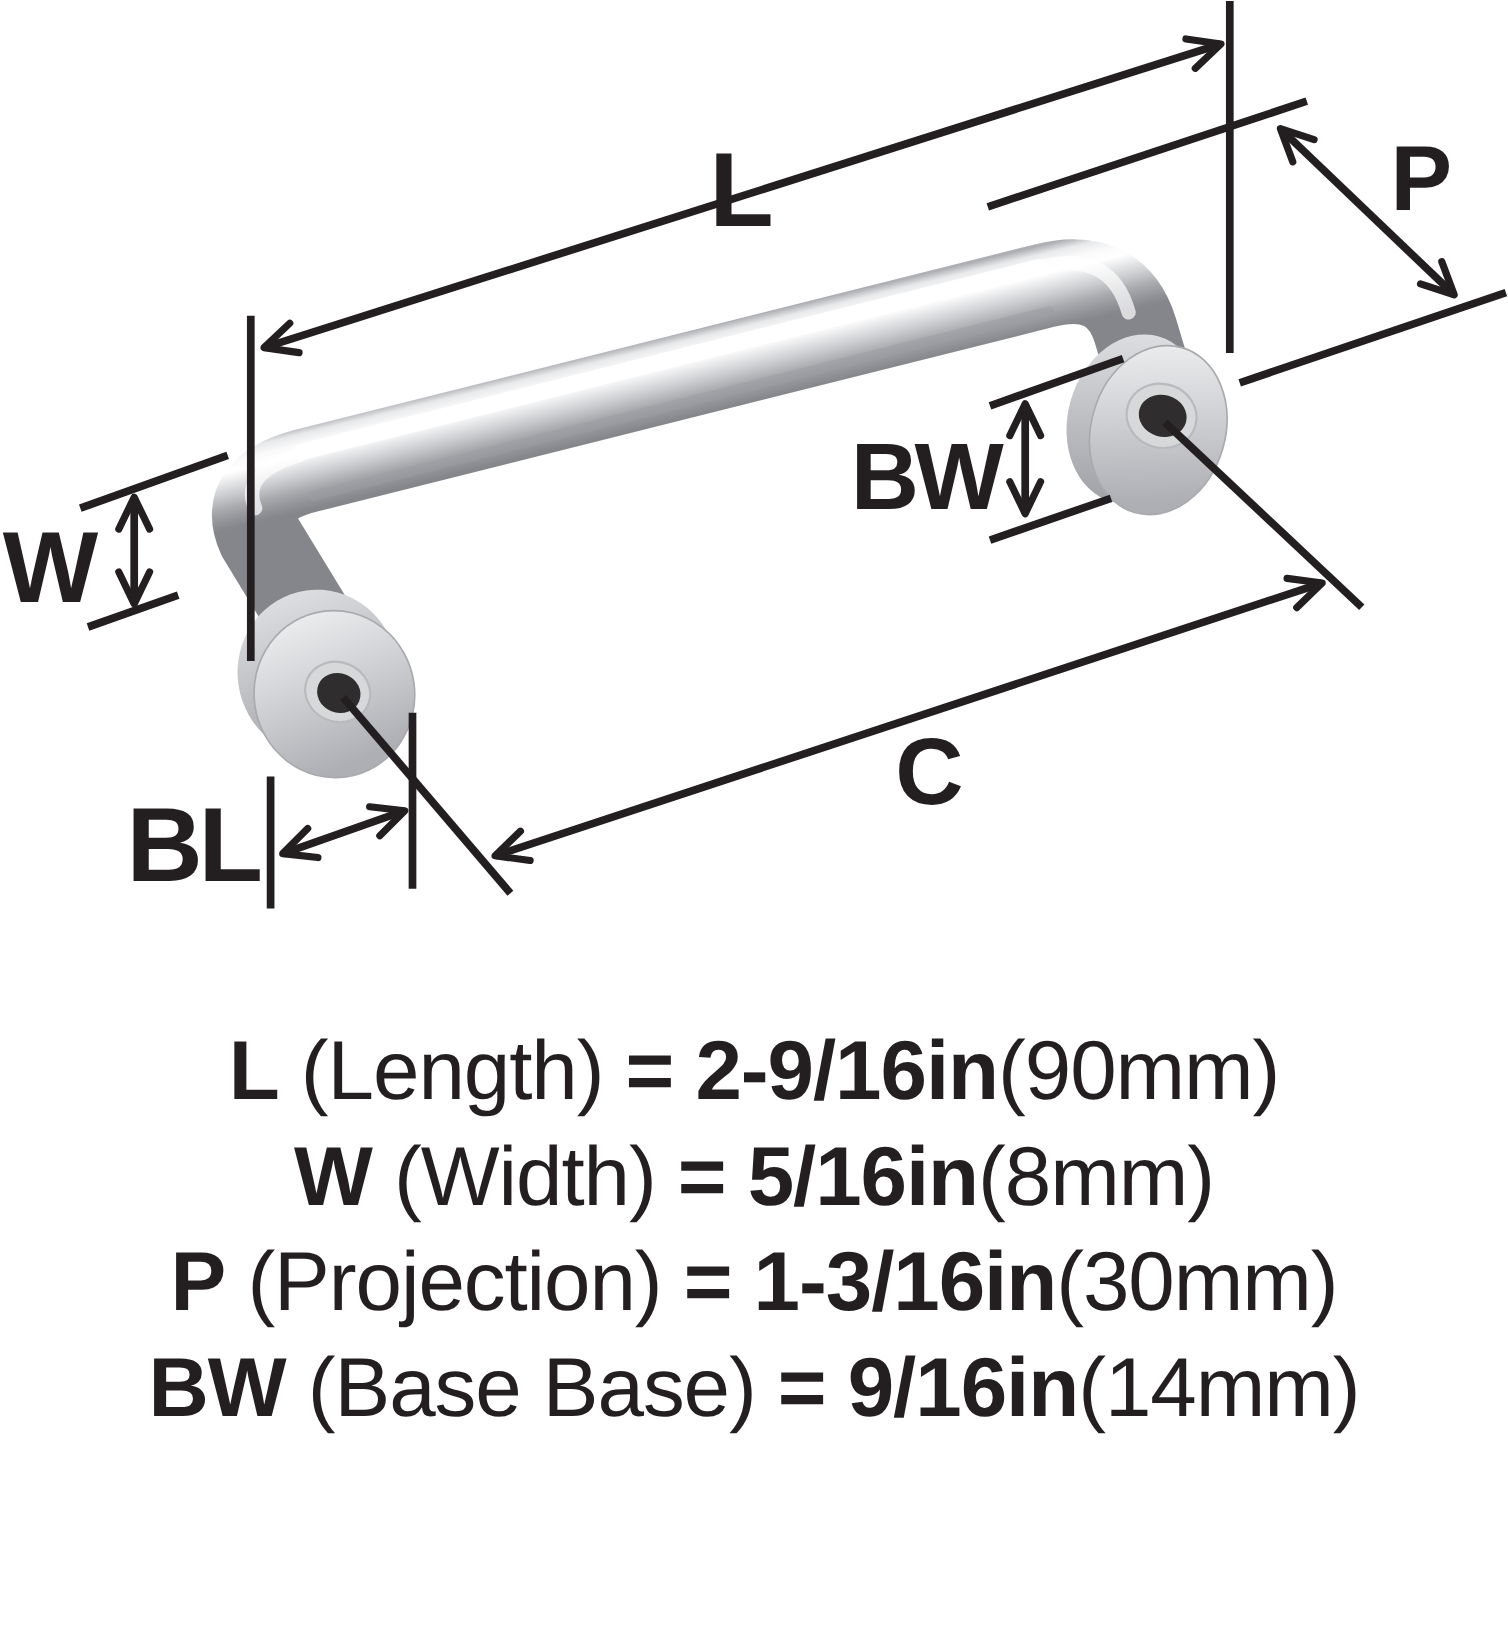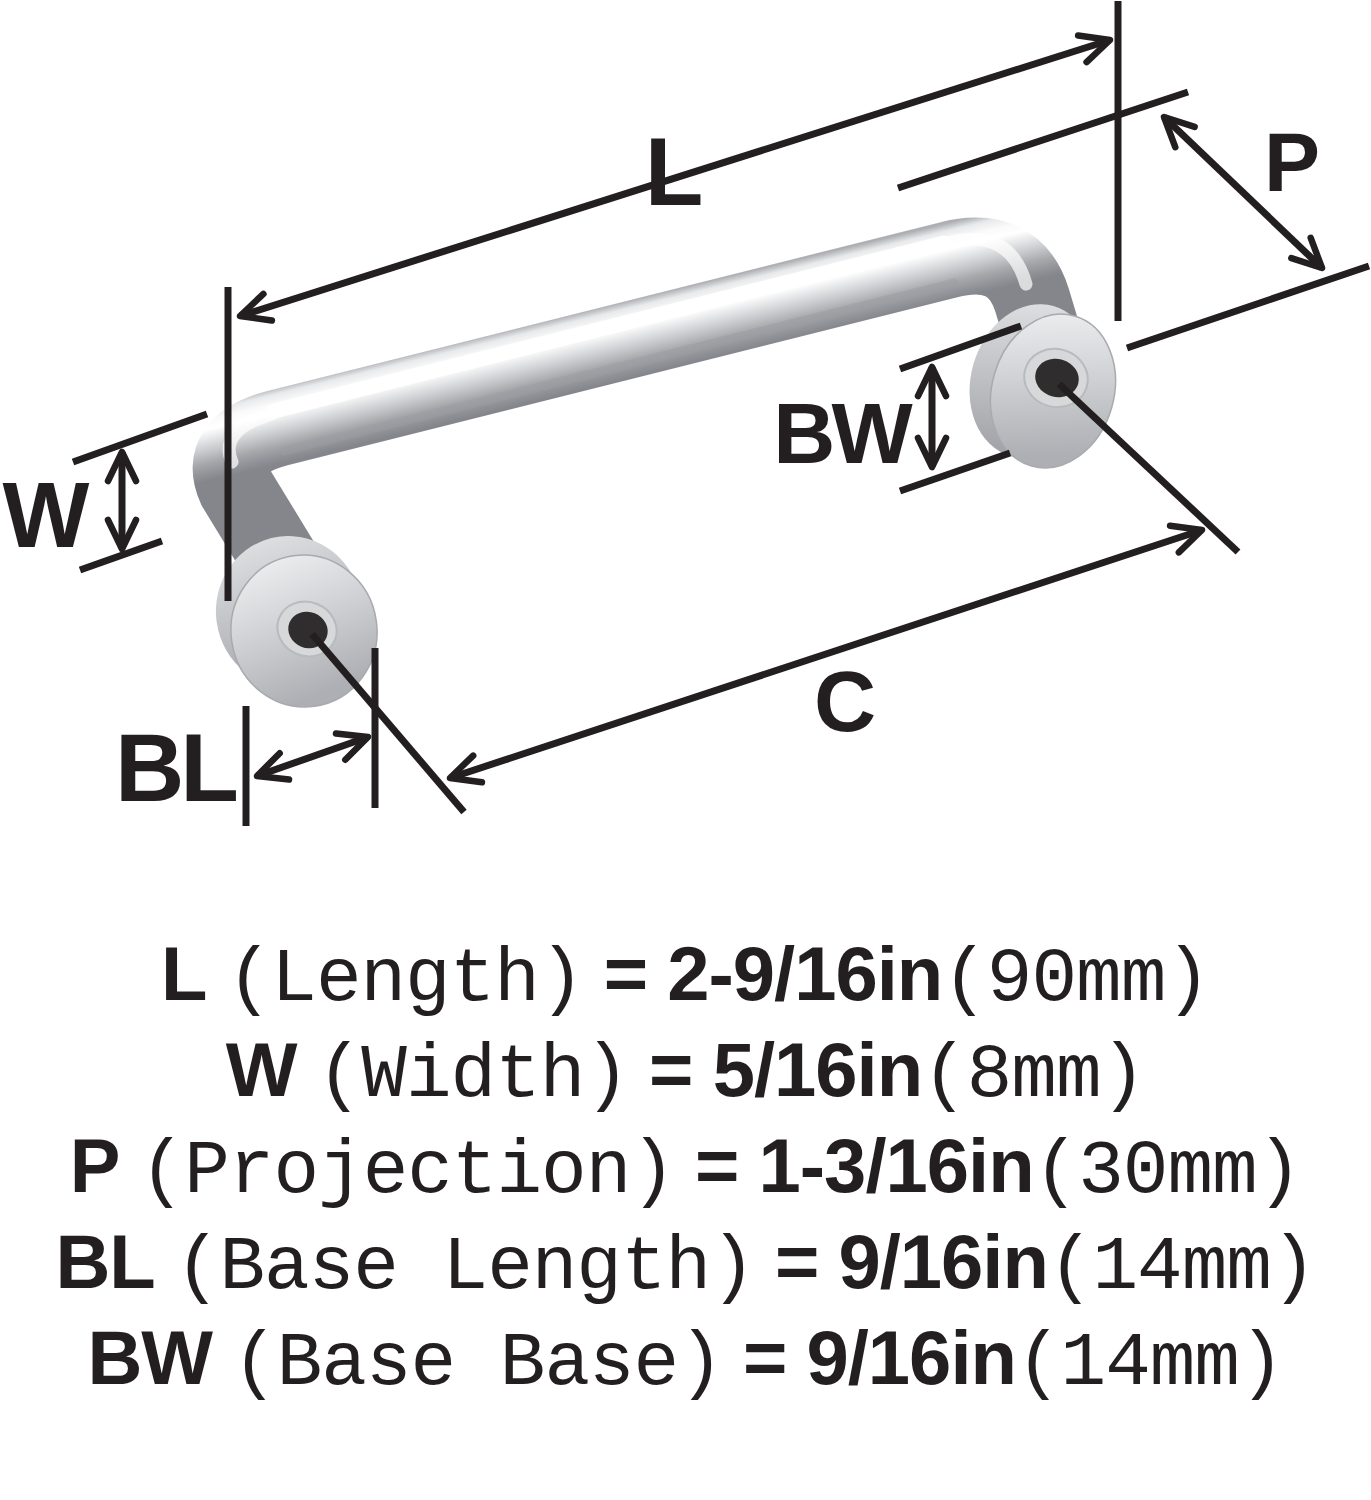--- a/index.html
+++ b/index.html
@@ -21,21 +21,21 @@
   .arrowhead-path { stroke: #231f20; stroke-width: 6.5; fill: none; stroke-linecap: round; stroke-linejoin: round; }
 
   
   .specs {
     position: absolute; left: 0; top: 926px; width: 1371px;
     text-align: center; color: #231f20; font-size: 76px; line-height: 96px;
     letter-spacing: -1px; white-space: nowrap;
   }
   .spec-line { height: 96px; }
   .b { font-weight: 700; }
-  .r { font-weight: 400; font-family: Liberation Mono, monospace; }
+  .r { font-weight: 400; }
 </style>
 </head>
 <body>
 
 <div class="stage">
 
   <svg class="diagram" width="1371" height="905" viewBox="0 0 1371 905">
     <defs>
       <linearGradient id="tubeGrad" gradientUnits="userSpaceOnUse" x1="651" y1="295" x2="669" y2="369">
         <stop offset="0" stop-color="#aeafb3"></stop>
@@ -130,26 +130,20 @@
       <span class="b">=</span>
       <span class="b">5/16in</span><span class="r">(8mm)</span>
     </div>
     <div class="spec-line">
       <span class="b">P</span>
       <span class="r">(Projection)</span>
       <span class="b">=</span>
       <span class="b">1-3/16in</span><span class="r">(30mm)</span>
     </div>
     <div class="spec-line">
-      <span class="b">BL</span>
-      <span class="r">(Base Length)</span>
-      <span class="b">=</span>
-      <span class="b">9/16in</span><span class="r">(14mm)</span>
-    </div>
-    <div class="spec-line">
       <span class="b">BW</span>
       <span class="r">(Base Base)</span>
       <span class="b">=</span>
       <span class="b">9/16in</span><span class="r">(14mm)</span>
     </div>
   </div>
 
 </div>
 
 </body></html>

